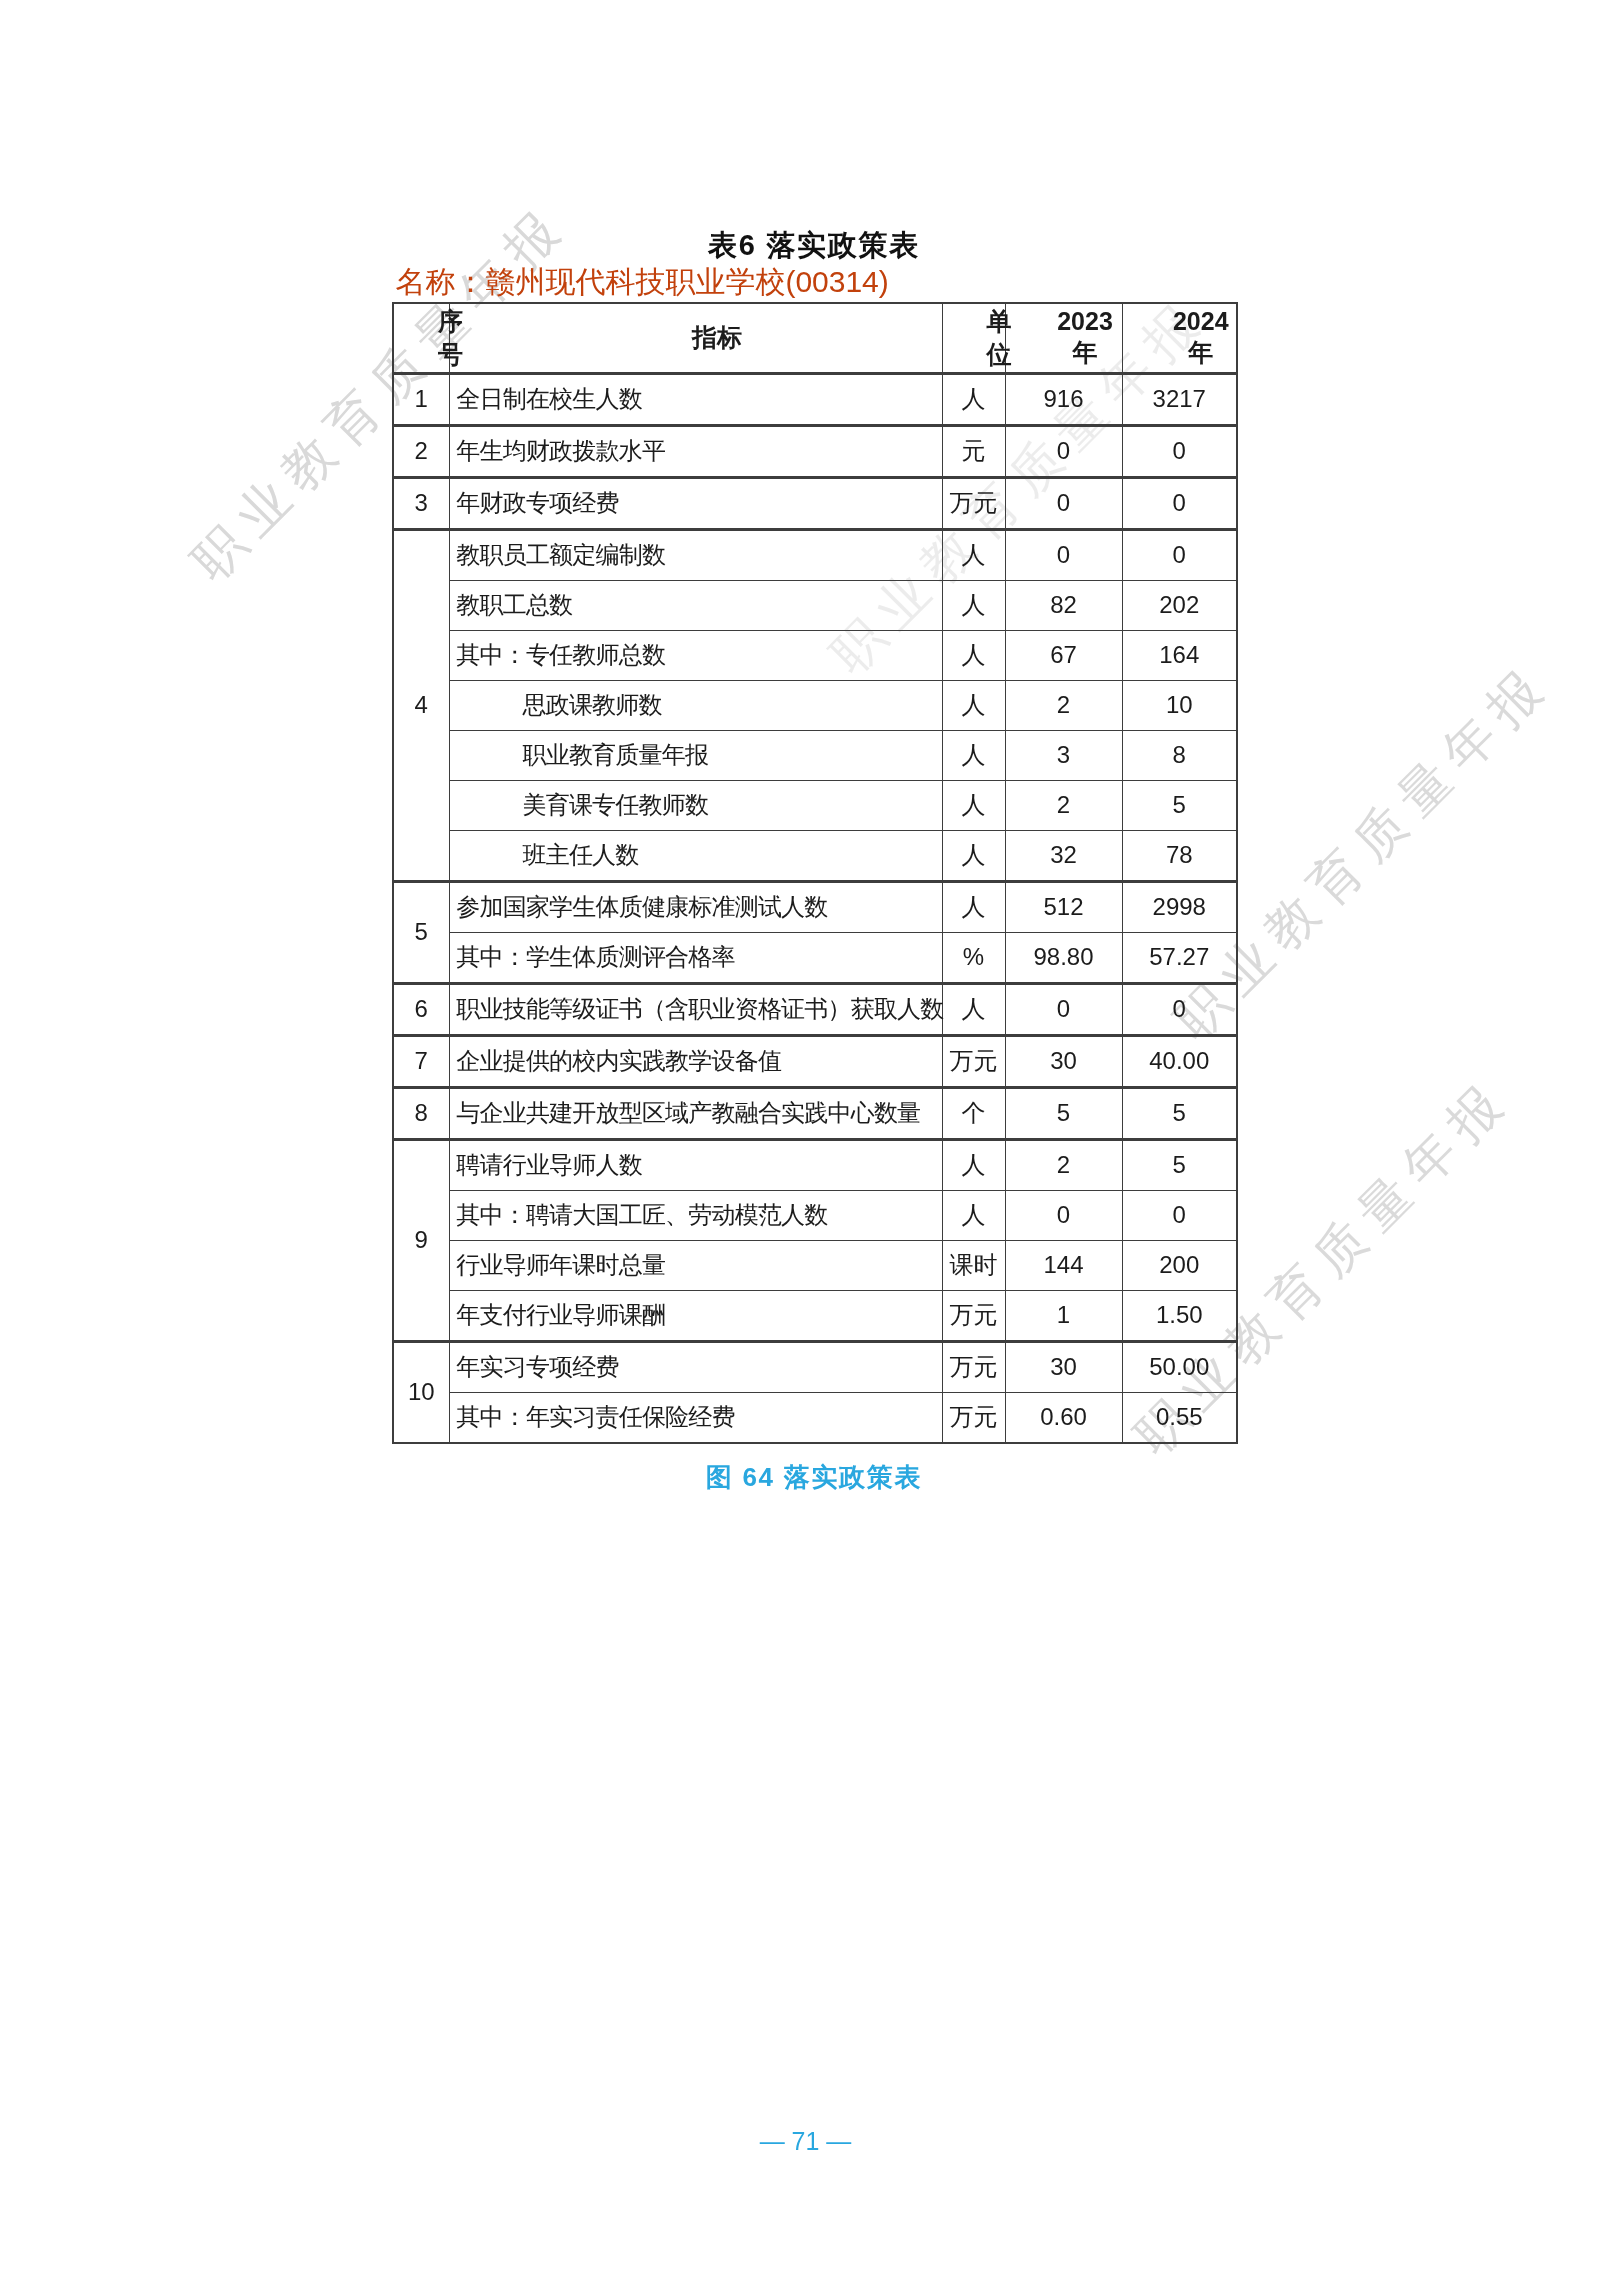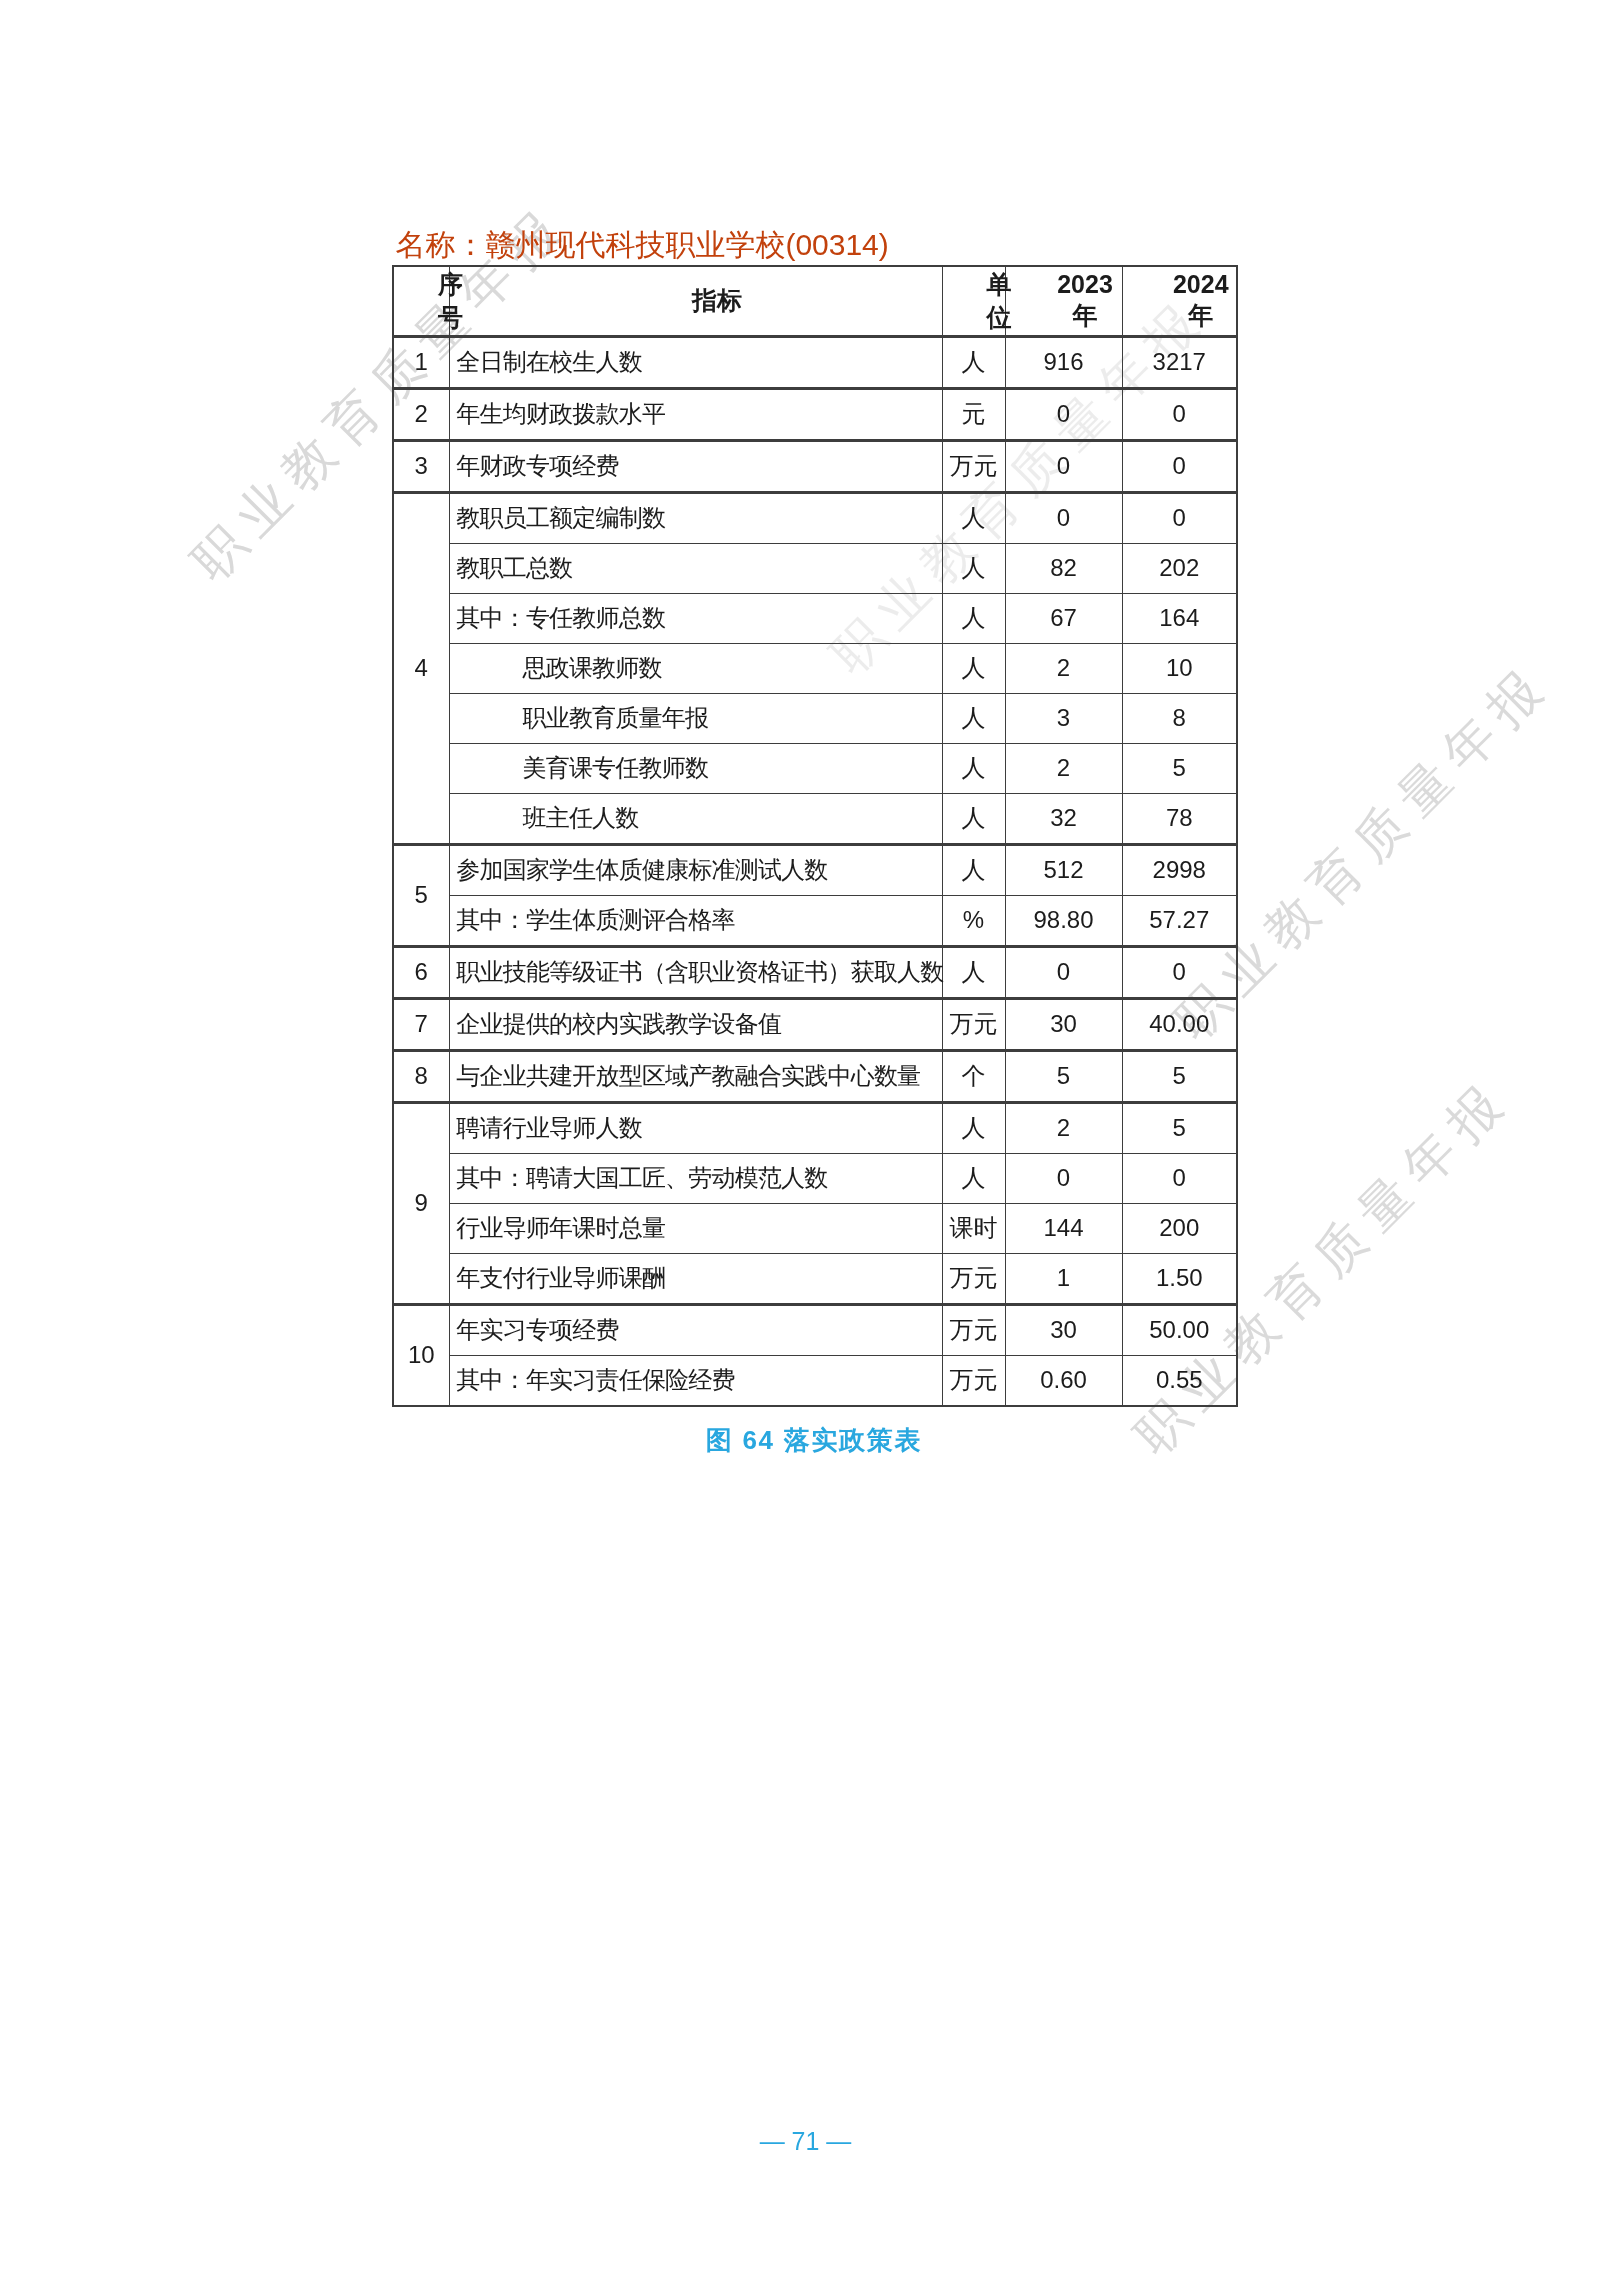--- a/index.html
+++ b/index.html
@@ -108,20 +108,21 @@
 <body>
 
 <div id="watermark-layer">
     <div class="watermark" style="left: 380px; top: 393px; opacity: 0.95;">职业教育质量年报</div>
     <div class="watermark" style="left: 1019px; top: 486px; opacity: 0.45;">职业教育质量年报</div>
     <div class="watermark" style="left: 1363px; top: 852px; opacity: 0.9;">职业教育质量年报</div>
     <div class="watermark" style="left: 1323px; top: 1267px; opacity: 0.9;">职业教育质量年报</div>
   </div>
 
 <div class="content">
+  <div class="doc-title">表6 落实政策表</div>
   <div class="name-line">名称：赣州现代科技职业学校(00314)</div>
 
   <table class="policy">
     <colgroup>
       <col style="width:56px">
       <col style="width:493px">
       <col style="width:63px">
       <col style="width:117px">
       <col style="width:115px">
     </colgroup>

